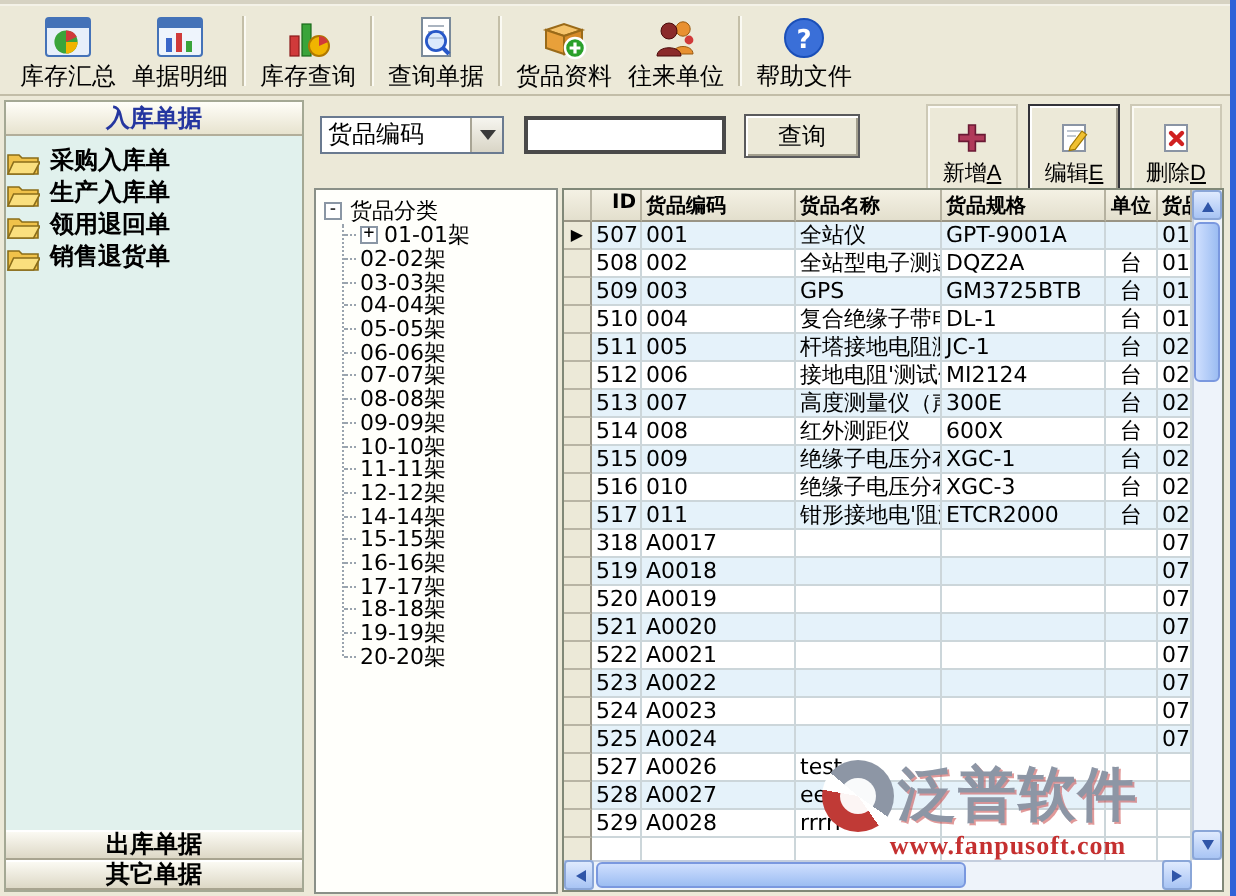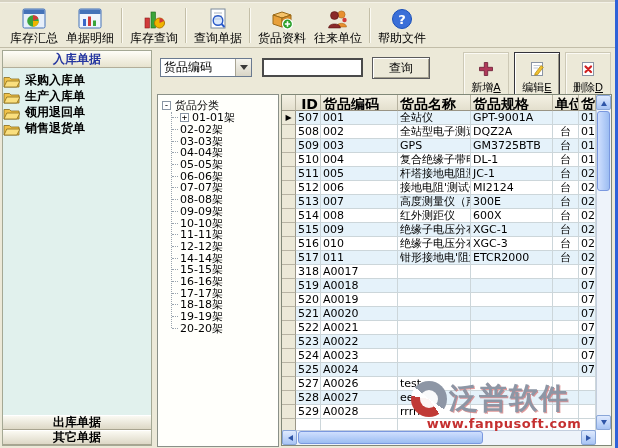--- a/index.html
+++ b/index.html
@@ -55,21 +55,21 @@
   .tree-children{position:relative;margin-left:5px;padding-left:12px;}
   .tree-children::before{content:'';position:absolute;left:4px;top:0;bottom:6px;border-left:1px dotted #9aa4ae;}
   .tree-item{display:flex;align-items:center;height:11.7px;font-size:11px;white-space:nowrap;position:relative;cursor:pointer;}
   .tree-item::before{content:'';width:6px;border-top:1px dotted #9aa4ae;margin-right:2px;margin-left:-7px;}
   .tree-item .tbox{width:9px;height:9px;margin-right:3px;}
   
   #tablepanel{position:absolute;left:125px;top:46px;width:331px;height:352px;background:#fff;border:1px solid #808878;}
   #grid{position:absolute;left:0;top:0;right:15px;bottom:15px;overflow:hidden;}
   .thead{display:flex;height:16px;}
   .hcell{background:linear-gradient(#f4f1e4,#e3dfcd);border-right:1px solid #b6b2a0;border-bottom:1px solid #999484;
-         font-size:14px;font-weight:bold;padding:1px 2px 0 2px;white-space:nowrap;overflow:hidden;cursor:pointer;}
+         font-size:10px;font-weight:bold;padding:1px 2px 0 2px;white-space:nowrap;overflow:hidden;cursor:pointer;}
   .trow{display:flex;height:14px;}
   .trow:nth-child(odd) .dcell{background:#e5f2fa;}
   .dcell{background:#fff;border-right:1px solid #ccd6da;border-bottom:1px solid #ccd6da;font-size:11px;
          line-height:13px;padding:0 2px;white-space:nowrap;overflow:hidden;cursor:default;}
   .selcell{background:#ece9d8 !important;border-right:1px solid #9a9688;border-bottom:1px solid #b8b4a4;
            font-size:8px;line-height:13px;text-align:center;color:#000;}
   .c0{width:14px;flex:0 0 auto;}
   .c1{width:25px;flex:0 0 auto;text-align:right;}
   .c2{width:77px;flex:0 0 auto;}
   .c3{width:73px;flex:0 0 auto;}
@@ -91,21 +91,21 @@
   .hthumb{position:absolute;left:16px;bottom:1px;height:13px;width:185px;border-radius:3px;
           background:linear-gradient(#cfdffe,#9cbdf2);border:1px solid #7a98df;cursor:grab;}
   
   #watermark{position:absolute;right:14px;bottom:14px;width:186px;pointer-events:none;}
   .wm-top{display:flex;align-items:center;gap:2px;}
   .wm-logo{width:36px;height:36px;border-radius:50%;position:relative;flex:0 0 auto;
            background:conic-gradient(from -50deg,#8d96a5 0 175deg,#ffffff 175deg 195deg,#c03a36 195deg 330deg,#ffffff 330deg 360deg);}
   .wm-logo::after{content:'';position:absolute;left:9px;top:9px;right:9px;bottom:9px;border-radius:50%;background:rgba(255,255,255,.95);}
   .wm-brand{font-size:29px;font-weight:bold;letter-spacing:1px;color:#8d96a5;
             text-shadow:1px 1px 0 rgba(200,70,70,.55);white-space:nowrap;}
-  .wm-url{font-size:13px;font-weight:bold;color:#c53030;text-align:center;margin-top:-3px;letter-spacing:.5px;}
+  .wm-url{font-size:13px;font-weight:bold;color:#c53030;text-align:center;margin-top:-3px;letter-spacing:.5px;font-family:Liberation Serif, serif;}
 </style>
 </head>
 <body>
 
 <div id="app">
   <div id="topstrip"></div>
 
   <div id="toolbar">
       <div class="tb-btn">
         <span class="ticon"><svg viewBox="0 0 24 24">

